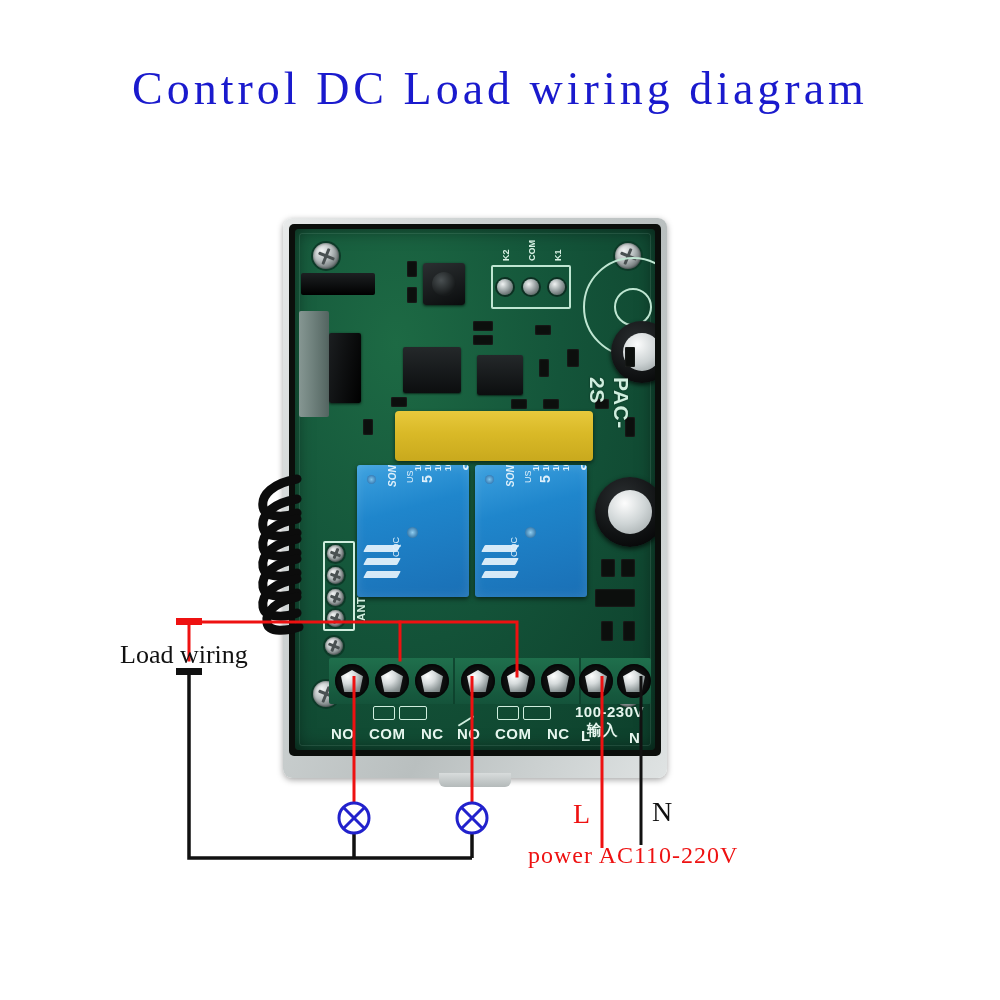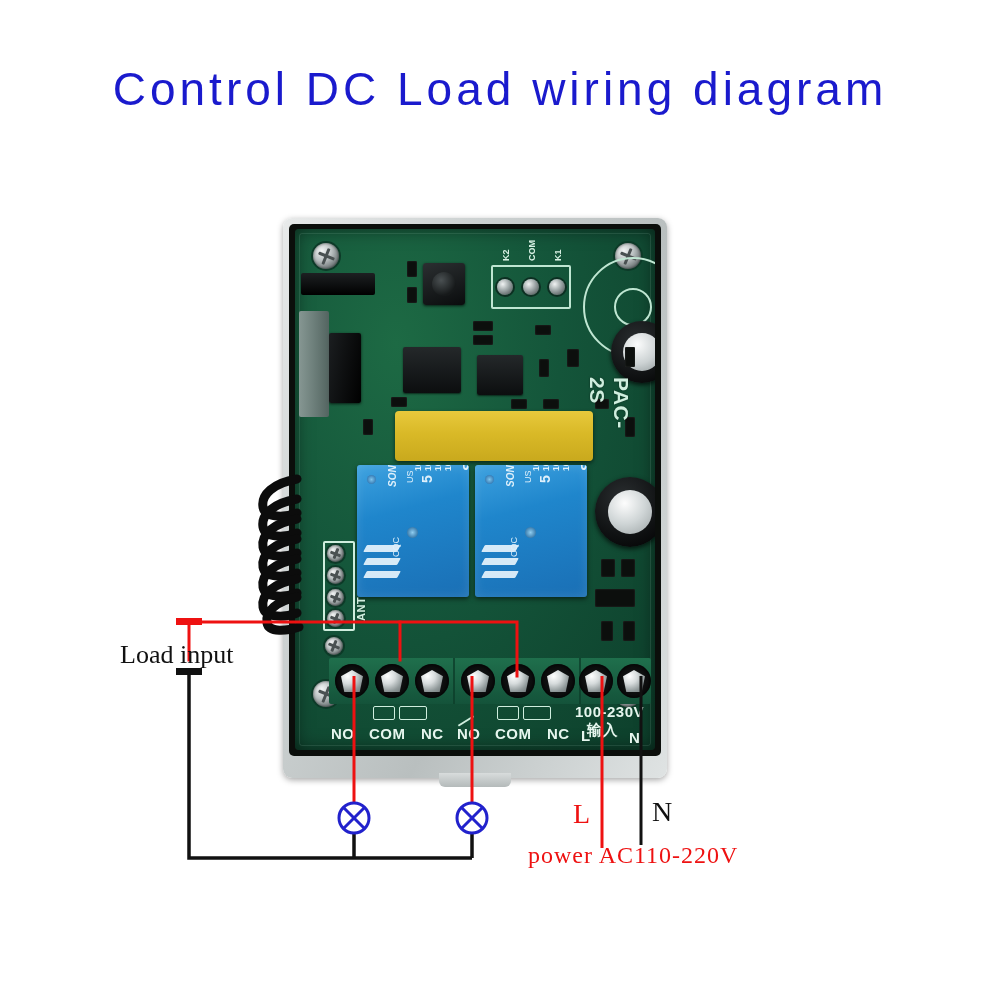--- a/index.html
+++ b/index.html
@@ -3,21 +3,21 @@
 <meta charset="utf-8">
 <style>
   html,body{margin:0;padding:0;background:#ffffff;}
   body{width:1000px;height:1000px;position:relative;overflow:hidden;
        font-family:"Liberation Serif",serif;}
 
   
   #title{
     position:absolute; left:0; top:62px; width:1000px;
     text-align:center; font-size:46px; letter-spacing:4px;
-    color:#1a1acd; font-family:Liberation Sans, sans-serif; white-space:pre;
+    color:#1a1acd; font-family:Liberation Serif, serif; white-space:pre;
   }
 
   
   #board-wrap{position:absolute; left:283px; top:218px; width:384px; height:560px;}
 
   .case{
     position:absolute; inset:0;
     background:linear-gradient(115deg,#e8eaea 0%, #cdd2d2 30%, #b9bfbf 60%, #dfe3e3 100%);
     border-radius:9px;
     box-shadow:0 2px 6px rgba(0,0,0,.35);
@@ -378,16 +378,16 @@
   <g fill="none" stroke="#2222cc" stroke-width="3">
     <circle cx="354" cy="818" r="15"></circle>
     <line x1="344" y1="808" x2="364" y2="828"></line>
     <line x1="364" y1="808" x2="344" y2="828"></line>
     <circle cx="472" cy="818" r="15"></circle>
     <line x1="462" y1="808" x2="482" y2="828"></line>
     <line x1="482" y1="808" x2="462" y2="828"></line>
   </g>
 </svg>
 
-<div class="anno" id="load-power">Load input</div>
+<div class="anno" id="load-power">Load wiring</div>
 <div class="anno" id="lbl-L">L</div>
 <div class="anno" id="lbl-N">N</div>
 <div class="anno" id="ac-input">power AC110-220V</div>
 
 </body></html>

